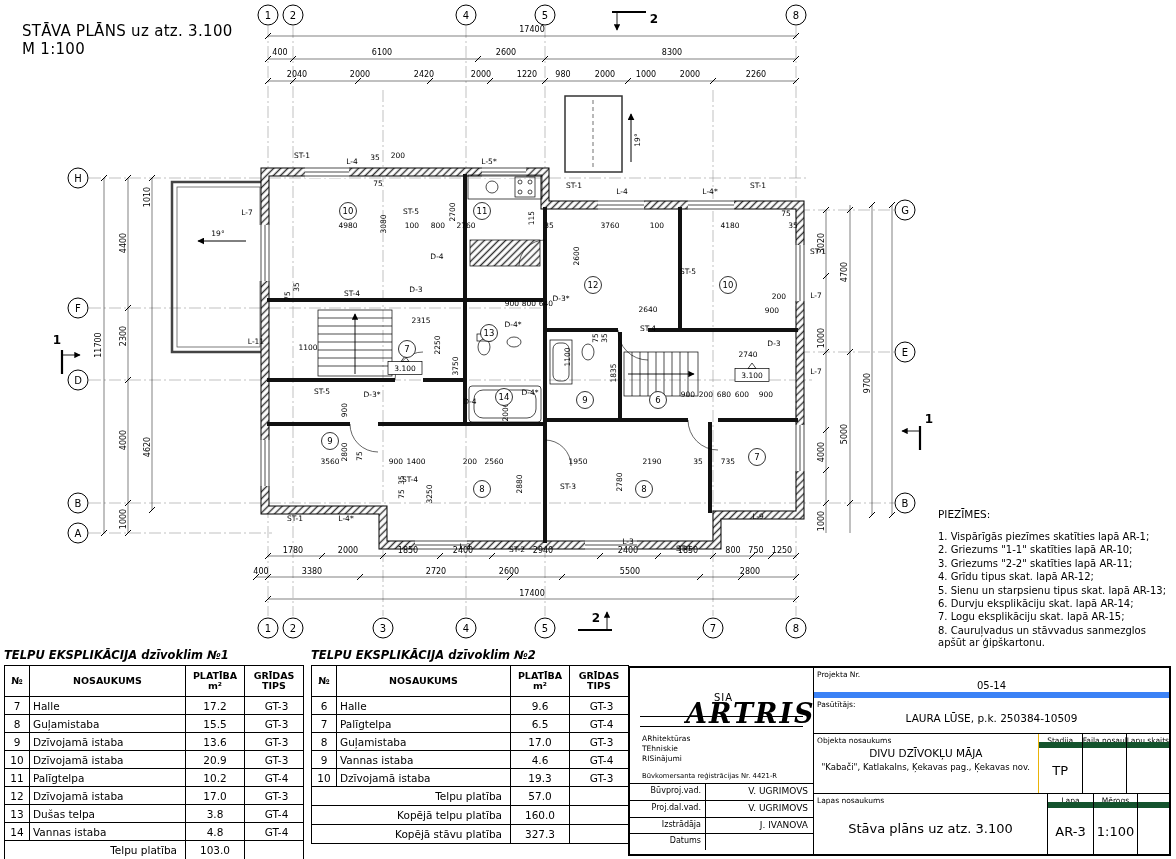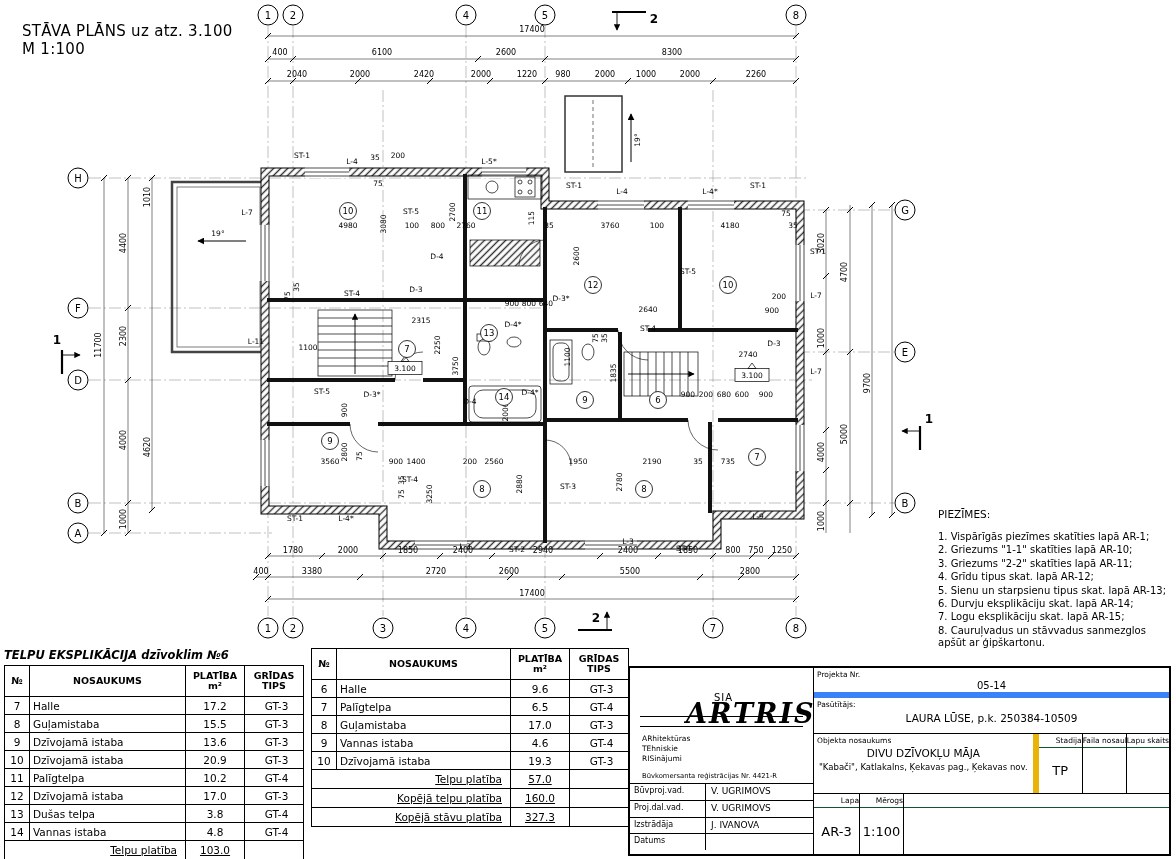--- a/index.html
+++ b/index.html
@@ -21,54 +21,54 @@
   .t1 { left:4px;   top:648px; width:300px; }
   .t2 { left:311px; top:648px; width:318px; }
   .cap { font-style:italic; font-weight:bold; font-size:11.5px; margin-bottom:3px; white-space:nowrap; }
   table { border-collapse:collapse; width:100%; table-layout:fixed; }
   th,td { border:1px solid #000; padding:0 3px; height:17px; overflow:hidden; white-space:nowrap; }
   thead th { font-size:9.5px; line-height:1.1; text-align:center; padding:2px 1px; height:26px; }
   td.c0 { width:22px; text-align:center; }
   td.c2 { width:56px; text-align:center; }
   td.c3 { width:56px; text-align:center;padding-left:8px; }
   th.c0 { width:22px; } th.c2 { width:56px; } th.c3 { width:56px; }
-  tr.foot td { height:18px;text-decoration:underline; }
+  tr.foot td { height:18px; }
   td.flabel { text-align:right; padding-right:8px; }
 
   .titleblock { position:absolute; left:628px; top:666px; width:543px; height:190px;
                 border:2px solid #000; box-sizing:border-box; }
   .titleblock * { box-sizing:border-box; }
   .tb-left { position:absolute; left:0; top:0; width:184px; height:100%; border-right:1px solid #000; }
   .tb-logo { position:absolute; left:0; top:0; width:100%; height:116px; border-bottom:1px solid #000; overflow:hidden; }
   .sia { position:absolute; left:84px; top:24px; font-size:10px; letter-spacing:1px; }
   .artris { position:absolute; left:56px; top:30px; font-size:27px; font-weight:bold; font-style:italic;
             font-family:"DejaVu Serif", serif; letter-spacing:2px; }
   .logo-rule { position:absolute; left:10px; right:10px; height:1.3px; background:#000; }
   .r1 { top:48px; } .r2 { top:58px; }
   .logo-words { position:absolute; left:12px; top:66px; font-size:7.5px; line-height:1.3; }
   .reg { position:absolute; left:12px; bottom:3px; font-size:6.8px; }
-  .tb-person { position:absolute; left:0; top:116px; width:100%; bottom:4px; display:flex; flex-direction:column; }
+  .tb-person { position:absolute; left:0; top:116px; width:100%; bottom:4px; display:flex; flex-direction:column;text-align:right; }
   .prow { display:flex; flex:1; border-top:1px solid #000; }
   .prow:first-child { border-top:none; }
   .plabel { width:76px; border-right:1px solid #000; padding:2px 4px; font-size:8px; }
   .pname { flex:1; padding:2px 5px; font-size:9px; }
 
   .tb-right { position:absolute; left:184px; top:0; right:0; height:100%; display:flex; flex-direction:column; }
   .cell-label { position:absolute; left:3px; top:2px; font-size:7.5px; }
   .rowA { height:30px; border-bottom:6px solid #3b82f6; position:relative; }
   .rowA .val { text-align:center; margin-top:12px; font-size:10px; }
   .rowB { height:36px; border-bottom:1px solid #000; position:relative; }
   .rowB .val { text-align:center; margin-top:14px; font-size:10.5px; }
   .rowC { height:60px; border-bottom:1px solid #000; display:flex; }
   .rowD { flex:1; display:flex; }
-  .objcell { width:234px; border-right:6px solid #eab308; position:relative; padding-top:13px; }
+  .objcell { width:234px; border-right:1px solid #eab308; position:relative; padding-top:13px; }
   .obj1 { text-align:center; font-size:10.5px; }
   .obj2 { text-align:center; font-size:8.5px; margin-top:3px; }
   .smallcol { border-right:1px solid #000; position:relative; display:flex; flex-direction:column; }
-  .smallcol .hd { font-size:7.5px; text-align:right; padding:2px 0; border-bottom:1px solid #14532d; height:14px; white-space:nowrap; overflow:hidden; }
+  .smallcol .hd { font-size:7.5px; text-align:center; padding:2px 0; border-bottom:6px solid #14532d; height:14px; white-space:nowrap; overflow:hidden; }
   .smallcol .vv { flex:1; display:flex; align-items:center; justify-content:center; font-size:13px; }
   .w46 { width:46px; } .w44 { width:44px; } .wlast { flex:1; border-right:none; }
   .lapascell { width:234px; border-right:1px solid #000; position:relative; display:flex; align-items:center; justify-content:center; }
   .lapasval { font-size:13px; margin-top:8px; }
 </style>
 </head>
 <body>
 
 <div class="page">
 
@@ -482,21 +482,21 @@
         <div class="note-item">3. Griezums "2-2" skatīties lapā AR-11;</div>
         <div class="note-item">4. Grīdu tipus skat. lapā AR-12;</div>
         <div class="note-item">5. Sienu un starpsienu tipus skat. lapā AR-13;</div>
         <div class="note-item">6. Durvju eksplikāciju skat. lapā AR-14;</div>
         <div class="note-item">7. Logu eksplikāciju skat. lapā AR-15;</div>
         <div class="note-item">8. Cauruļvadus un stāvvadus sanmezglos apšūt ar ģipškartonu.</div>
       </div>
   </div>
 
   <div class="tbl t1">
-    <div class="cap">TELPU EKSPLIKĀCIJA dzīvoklim №6</div>
+    <div class="cap">TELPU EKSPLIKĀCIJA dzīvoklim №1</div>
     <table>
       <thead>
         <tr>
           <th class="c0">№</th>
           <th class="c1">NOSAUKUMS</th>
           <th class="c2">
               <div>PLATĪBA</div>
               <div>m²</div>
             </th>
           <th class="c3">
@@ -557,20 +557,21 @@
           <tr class="foot">
             <td colspan="2" class="flabel">Telpu platība</td>
             <td class="c2">103.0</td>
             <td class="c3"></td>
           </tr>
         </tbody>
     </table>
   </div>
 
   <div class="tbl t2">
+    <div class="cap">TELPU EKSPLIKĀCIJA dzīvoklim №2</div>
     <table>
       <thead>
         <tr>
           <th class="c0">№</th>
           <th class="c1">NOSAUKUMS</th>
           <th class="c2">
               <div>PLATĪBA</div>
               <div>m²</div>
             </th>
           <th class="c3">
@@ -684,20 +685,24 @@
         <div class="smallcol w44">
           <div class="hd">Faila nosauk.</div>
           <div class="vv"></div>
         </div>
         <div class="smallcol wlast">
           <div class="hd">Lapu skaits</div>
           <div class="vv"></div>
         </div>
       </div>
       <div class="rowD">
+        <div class="lapascell">
+          <div class="cell-label">Lapas nosaukums</div>
+          <div class="lapasval">Stāva plāns uz atz. 3.100</div>
+        </div>
         <div class="smallcol w46">
           <div class="hd">Lapa</div>
           <div class="vv">AR-3</div>
         </div>
         <div class="smallcol w44">
           <div class="hd">Mērogs</div>
           <div class="vv">1:100</div>
         </div>
         <div class="smallcol wlast">
           <div class="hd"></div>

